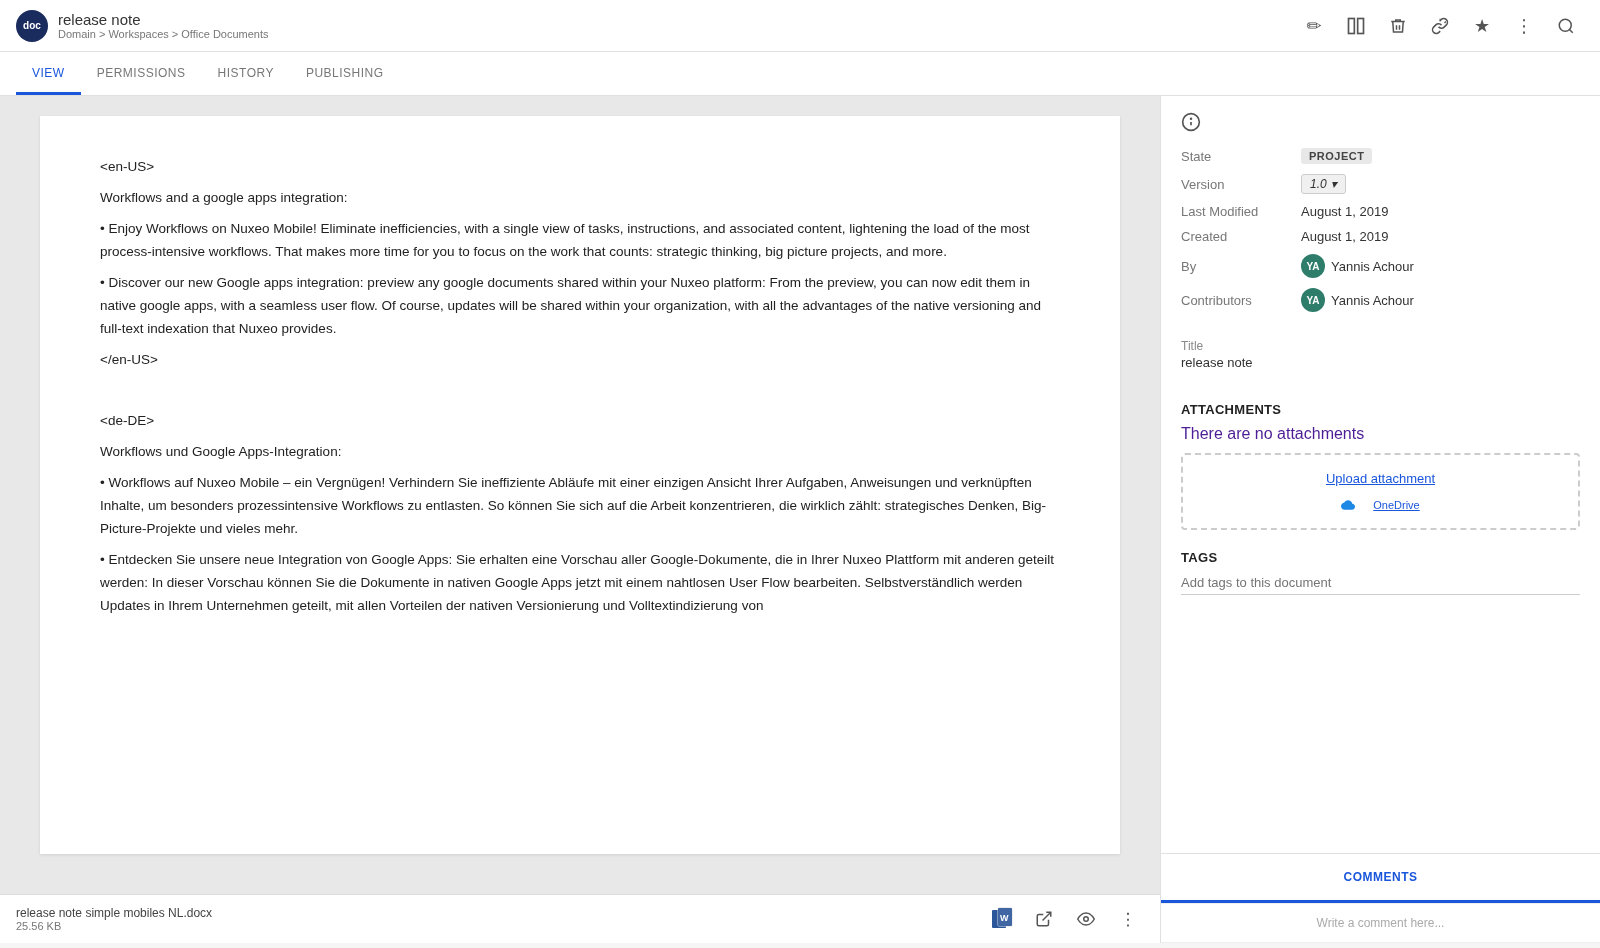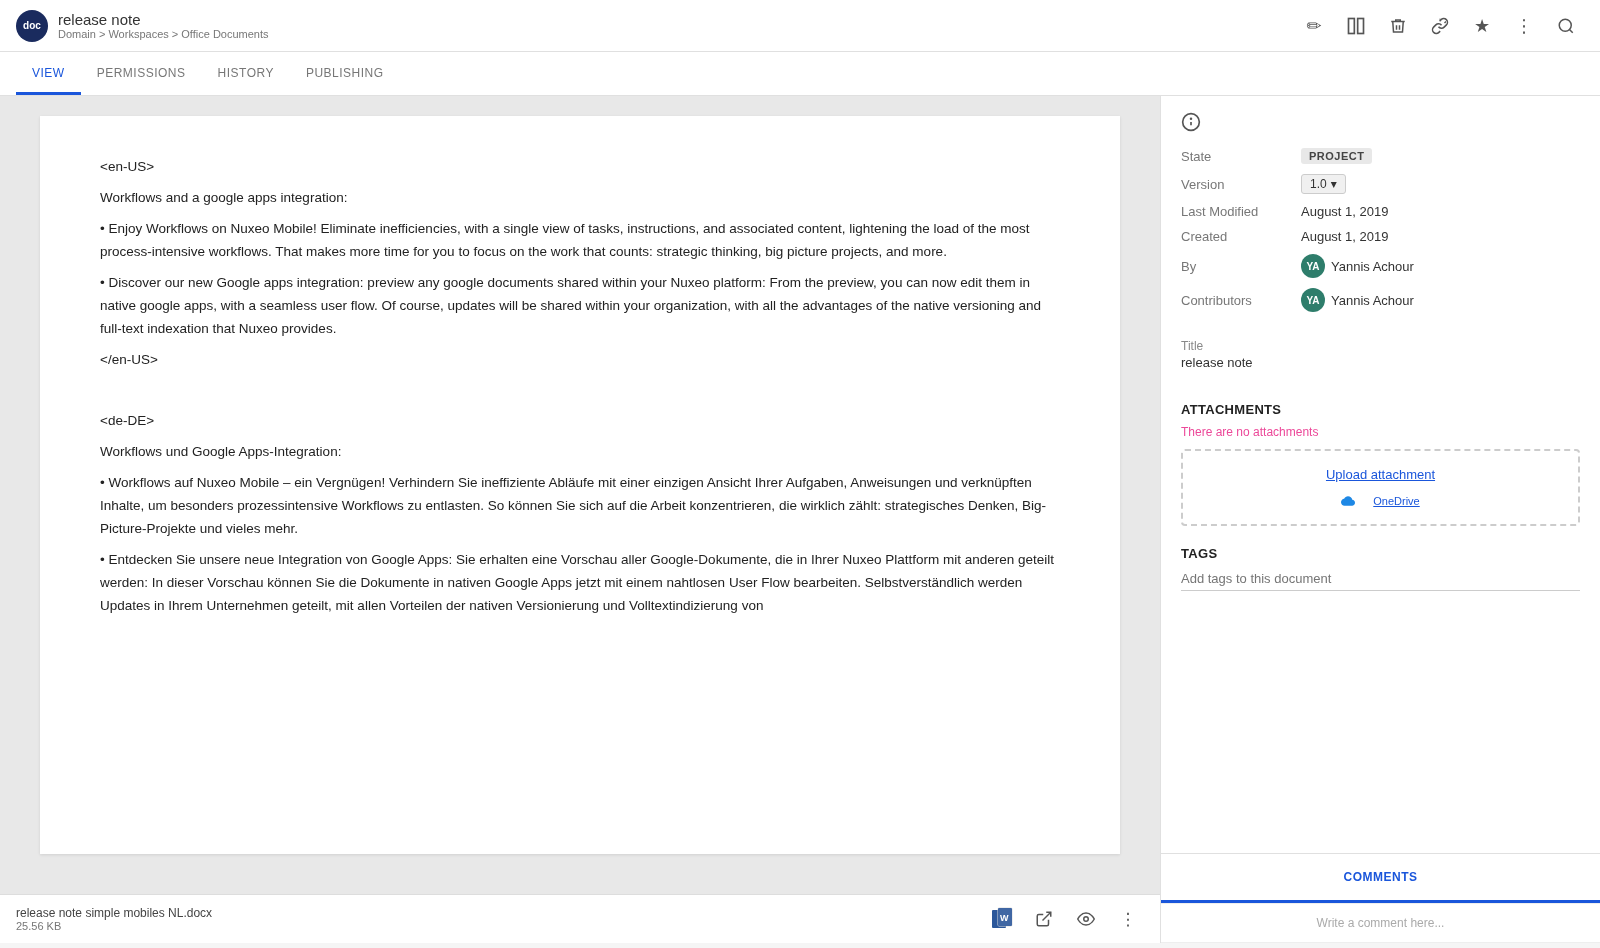--- a/index.html
+++ b/index.html
@@ -184,20 +184,21 @@
       background: #f0f0f0;
       border: 1px solid #ccc;
       border-radius: 3px;
       padding: 2px 8px;
       font-size: 12px;
       color: #333;
       display: flex;
       align-items: center;
       gap: 4px;
       cursor: pointer;
+      font-style: italic;
     }
     .avatar-sm {
       width: 24px;
       height: 24px;
       border-radius: 50%;
       background: #2e7d6b;
       color: #fff;
       font-size: 10px;
       font-weight: 600;
       display: flex;
@@ -221,22 +222,22 @@
       color: #888;
       margin-bottom: 2px;
     }
     .title-field-value {
       font-size: 13px;
       color: #333;
       margin-bottom: 12px;
     }
 
     .no-attachments {
-      font-size: 12px;
-      color: #ec4899;
+      font-size: 16px;
+      color: #4c1d95;
       margin-bottom: 10px;
       margin-top: 8px;
     }
     .upload-drop-zone {
       border: 2px dashed #ccc;
       border-radius: 4px;
       padding: 16px;
       text-align: center;
       font-size: 13px;
       color: #555;

